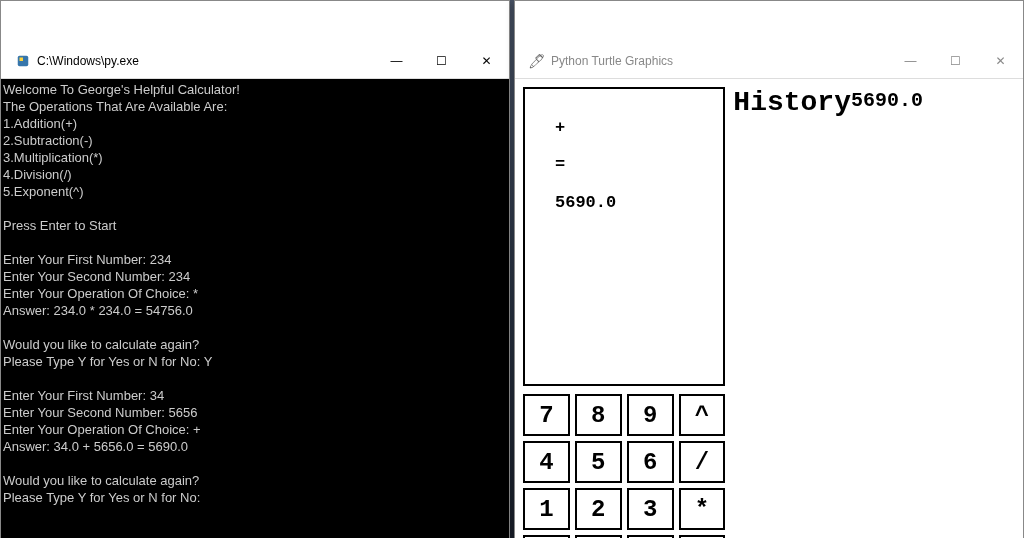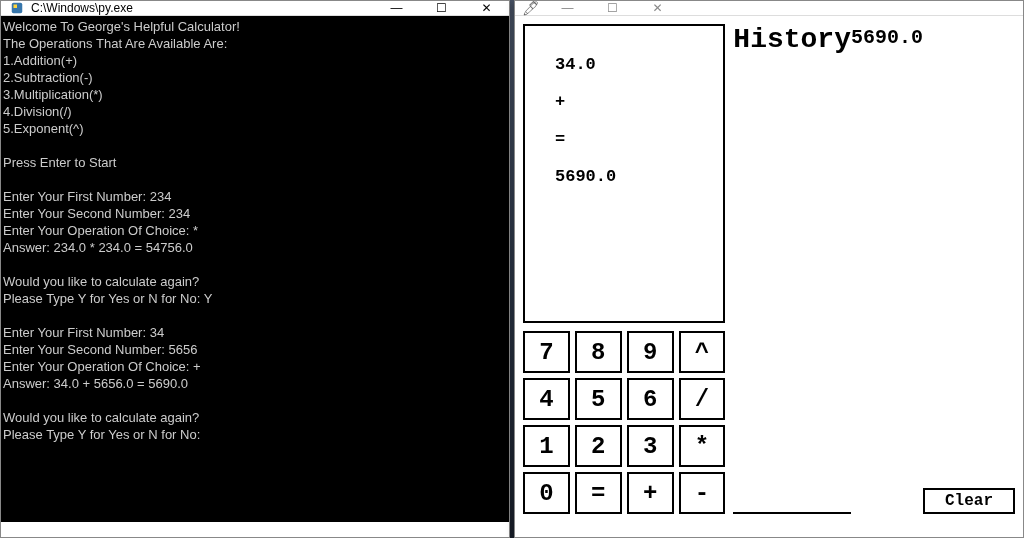--- a/index.html
+++ b/index.html
@@ -13,26 +13,27 @@
     }
     
     .window {
       position: absolute;
       background: #fff;
       border: 1px solid #888;
       box-shadow: 0 2px 8px rgba(0,0,0,0.3);
     }
     
     .titlebar {
-      height: 15px;
+      height: 36px;
       background: #fff;
       display: flex;
       align-items: center;
       border-bottom: 1px solid #ddd;
-      padding-left: 8px;
+      padding-left: 14px;
+      margin-top: 42px;
     }
     
     .titlebar.active {
       background: #fff;
     }
     
     .titlebar.inactive {
       background: #fff;
       color: #888;
     }
@@ -224,30 +225,30 @@
 Enter Your Operation Of Choice: +
 Answer: 34.0 + 5656.0 = 5690.0
 
 Would you like to calculate again?
 Please Type Y for Yes or N for No:</div>
 </div>
 
 <div class="window turtle-window">
   <div class="titlebar inactive">
     <span class="title-icon feather-icon">🖊</span>
+    <span class="title-text">Python Turtle Graphics</span>
     <div class="window-controls">
       <div class="window-btn">—</div>
       <div class="window-btn">☐</div>
       <div class="window-btn close">✕</div>
     </div>
   </div>
   <div class="turtle-body">
     <div class="calc-left">
       <div class="calc-display" id="calc-display">
-          <div>34.0</div>
           <div>+</div>
           <div>=</div>
           <div>5690.0</div>
         </div>
       <div class="keypad" id="keypad">
           <div class="key">7</div>
           <div class="key">8</div>
           <div class="key">9</div>
           <div class="key">^</div>
           <div class="key">4</div>

